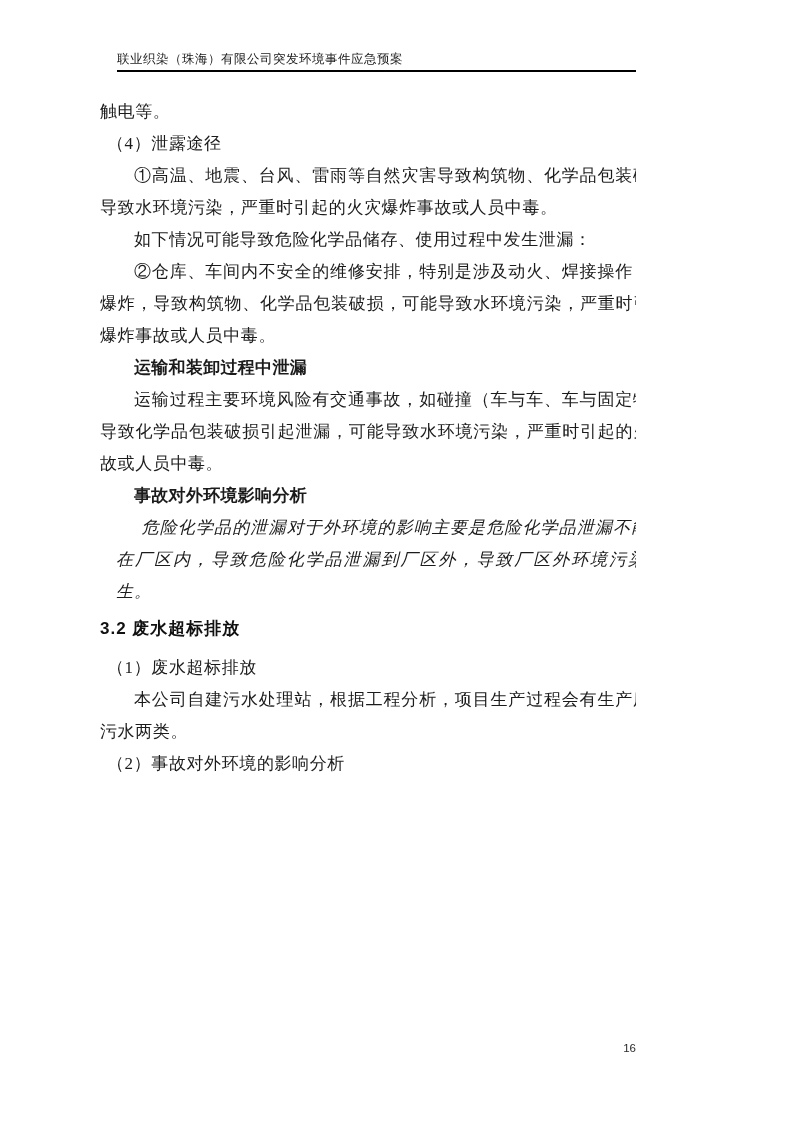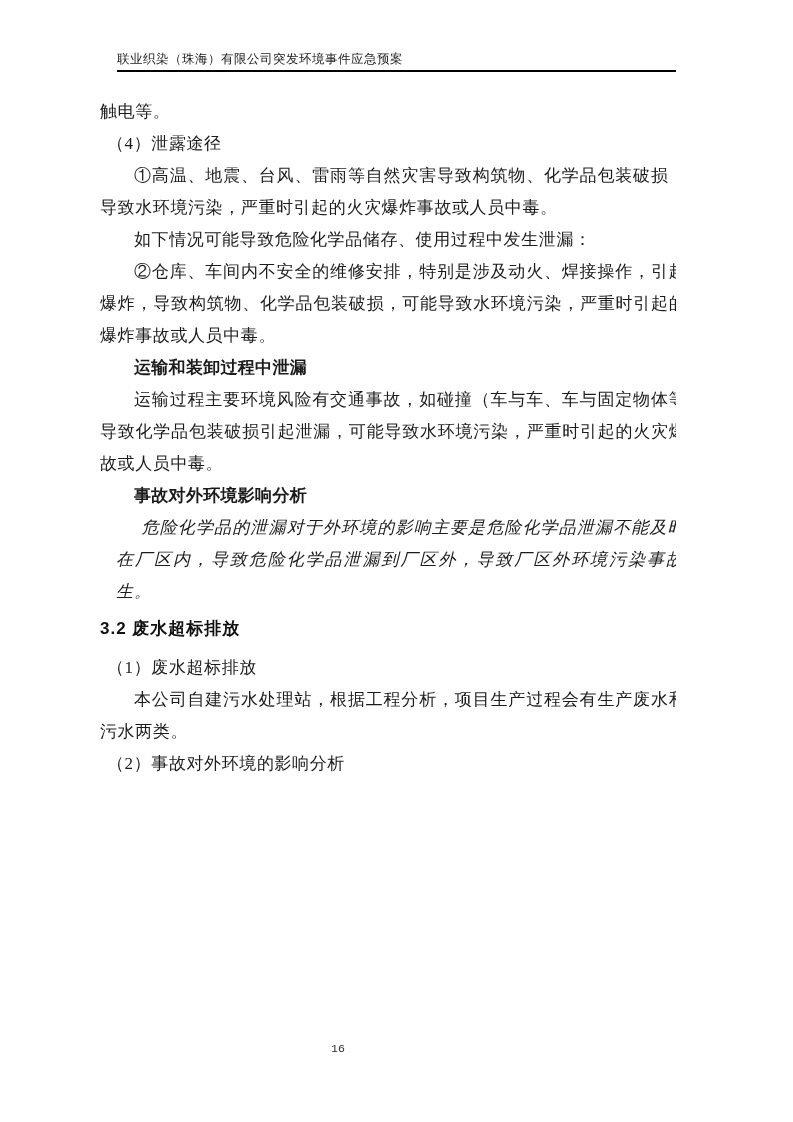--- a/index.html
+++ b/index.html
@@ -3,21 +3,20 @@
 <meta charset="utf-8">
 <style>
   html,body{margin:0;padding:0;background:#ffffff;}
   .page{
     position:relative;
     width:636px;height:1122px;
     background:#ffffff;
     overflow:hidden;
     font-family:"Liberation Serif","DejaVu Serif",serif;
     color:#1b1b1b;
-    padding-left:40px;
   }
   
   .header{position:absolute;top:51px;left:117px;width:562px;}
   .header-title{
     font-size:12.5px;line-height:16px;letter-spacing:0.5px;
     color:#1b1b1b;white-space:nowrap;
   }
   .header-rule{margin-top:3px;border-top:2px solid #000;height:0;}
   
   .content{position:absolute;top:96px;left:100px;width:622px;}
@@ -35,22 +34,22 @@
   .special{padding-left:16px;text-indent:1.5em;letter-spacing:1.1px;font-style:italic;}
   .section-heading{
     margin:2px 0 4px 0;
     font-family:"Liberation Sans","DejaVu Sans",sans-serif;
     font-weight:bold;font-size:17px;line-height:38px;letter-spacing:1px;
     color:#111;
   }
   
   .footer{
     position:absolute;top:1042px;left:0;width:100%;
-    text-align:center;
-    font-family:Liberation Mono, monospace;
+    text-align:right;
+    font-family:Liberation Sans, sans-serif;
     font-size:11.5px;color:#2a2a2a;
   }
 </style>
 </head>
 <body>
 
 <div class="page">
 
   <div class="header">
     <div class="header-title">联业织染（珠海）有限公司突发环境事件应急预案</div>

